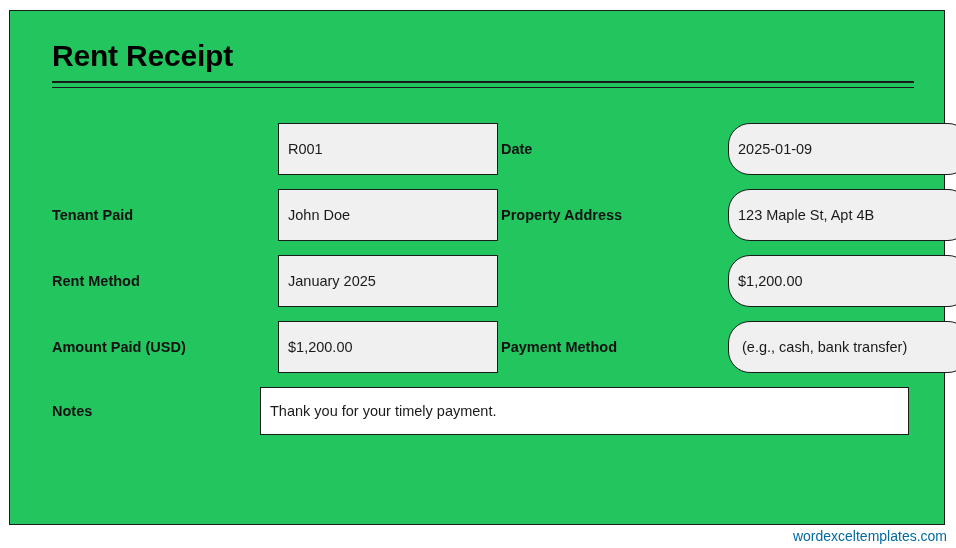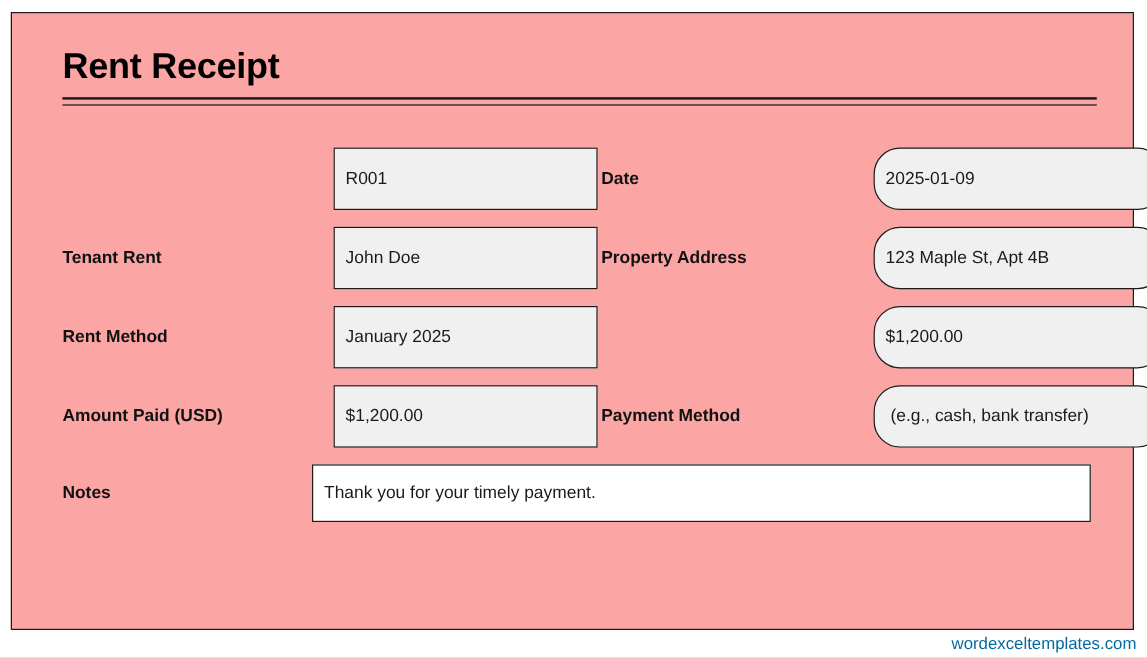--- a/index.html
+++ b/index.html
@@ -24,21 +24,21 @@
 
   
   .card {
     position: absolute;
     left: 9px;
     top: 10px;
     width: 936px;
     height: 515px;
     box-sizing: border-box;
     border: 1.5px solid #1b1b1b;
-    background: #fca5a5;
+    background: #22c55e;
   }
 
   
   .title-block {
     position: absolute;
     left: 42px;
     top: 26px;
     width: 862px;
   }
   .doc-title {
@@ -161,21 +161,21 @@
 
     <div class="form">
 
       <div class="row">
         <div class="field col-a">R001</div>
         <div class="label col-b">Date</div>
         <div class="field col-b">2025-01-09</div>
       </div>
 
       <div class="row">
-        <div class="label col-a">Tenant Rent</div>
+        <div class="label col-a">Tenant Paid</div>
         <div class="field col-a">John Doe</div>
         <div class="label col-b">Property Address</div>
         <div class="field col-b">123 Maple St, Apt 4B</div>
       </div>
 
       <div class="row">
         <div class="label col-a">Rent Method</div>
         <div class="field col-a">January 2025</div>
         <div class="field col-b">$1,200.00</div>
       </div>

